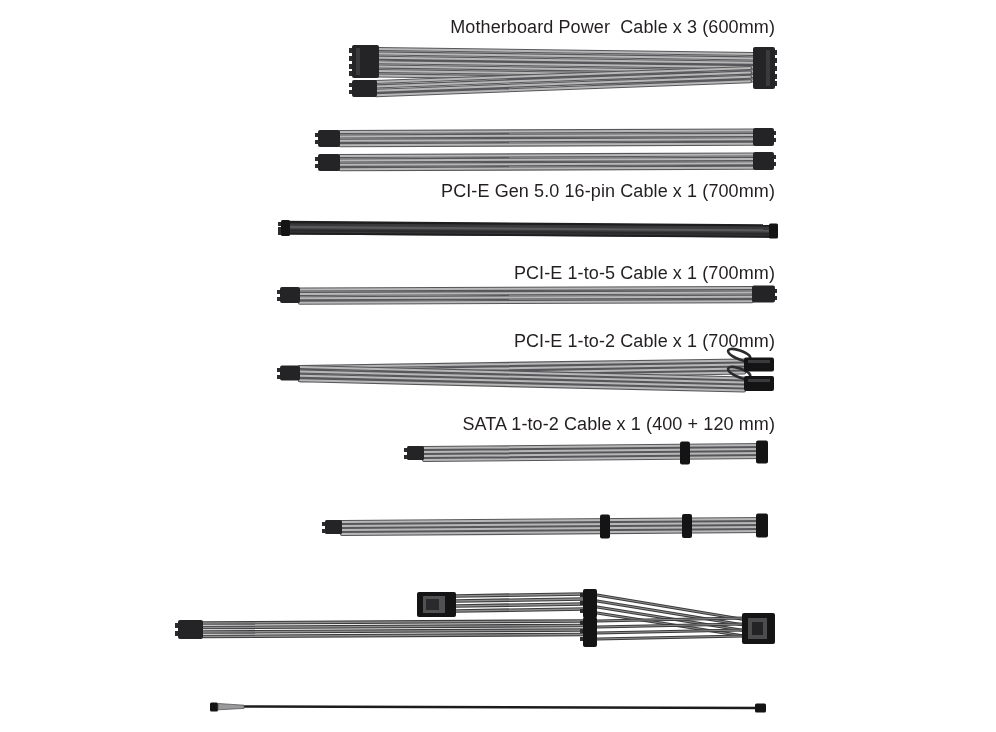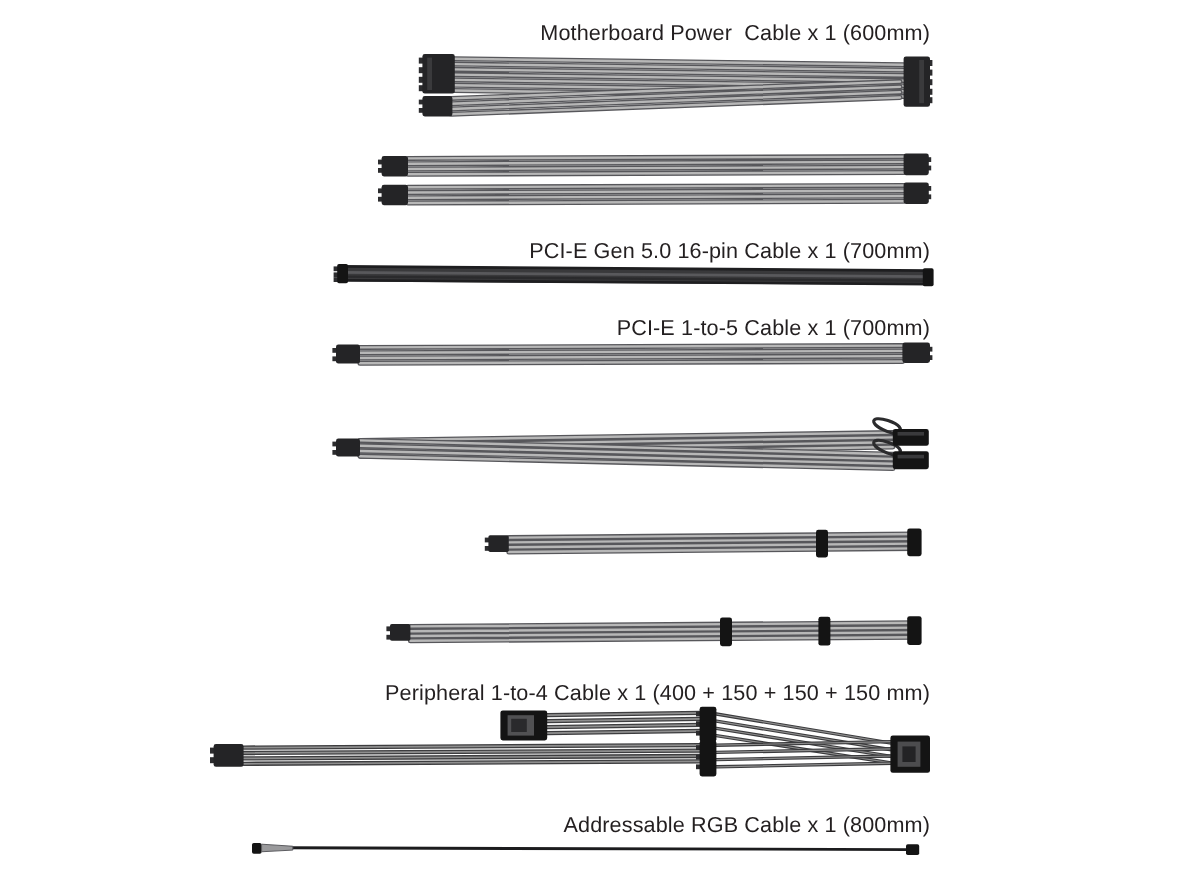--- a/index.html
+++ b/index.html
@@ -212,19 +212,19 @@
     <g>
       <path d="M240 706.5 L757 708" stroke="#1c1c1e" stroke-width="2.4" fill="none" stroke-linecap="round"></path>
       <g>
         <rect class="conn-dk" x="210" y="702.5" width="8" height="9" rx="1.5"></rect>
         <polygon points="218,703.5 244,705.2 244,708.4 218,709.8" fill="#9a9a9c" stroke="#57575b" stroke-width="0.8"></polygon>
       </g>
       <rect class="conn-dk" x="755" y="703.5" width="11" height="9" rx="1.5"></rect>
     </g>
   </svg>
 
-  <div class="cable-label" style="top:16px">Motherboard Power  Cable x 1 (600mm)</div>
-  <div class="cable-label" style="top:198px">PCI-E Gen 5.0 16-pin Cable x 1 (700mm)</div>
+  <div class="cable-label" style="top:16px">Motherboard Power  Cable x 3 (600mm)</div>
+  <div class="cable-label" style="top:180px">PCI-E Gen 5.0 16-pin Cable x 1 (700mm)</div>
   <div class="cable-label" style="top:262px">PCI-E 1-to-5 Cable x 1 (700mm)</div>
-  <div class="cable-label" style="top:566px">Peripheral 1-to-4 Cable x 1 (400 + 150 + 150 + 150 mm)</div>
-  <div class="cable-label" style="top:676px">Addressable RGB Cable x 1 (800mm)</div>
+  <div class="cable-label" style="top:330px">PCI-E 1-to-2 Cable x 1 (700mm)</div>
+  <div class="cable-label" style="top:413px">SATA 1-to-2 Cable x 1 (400 + 120 mm)</div>
 
 </div>
 
 </body></html>

